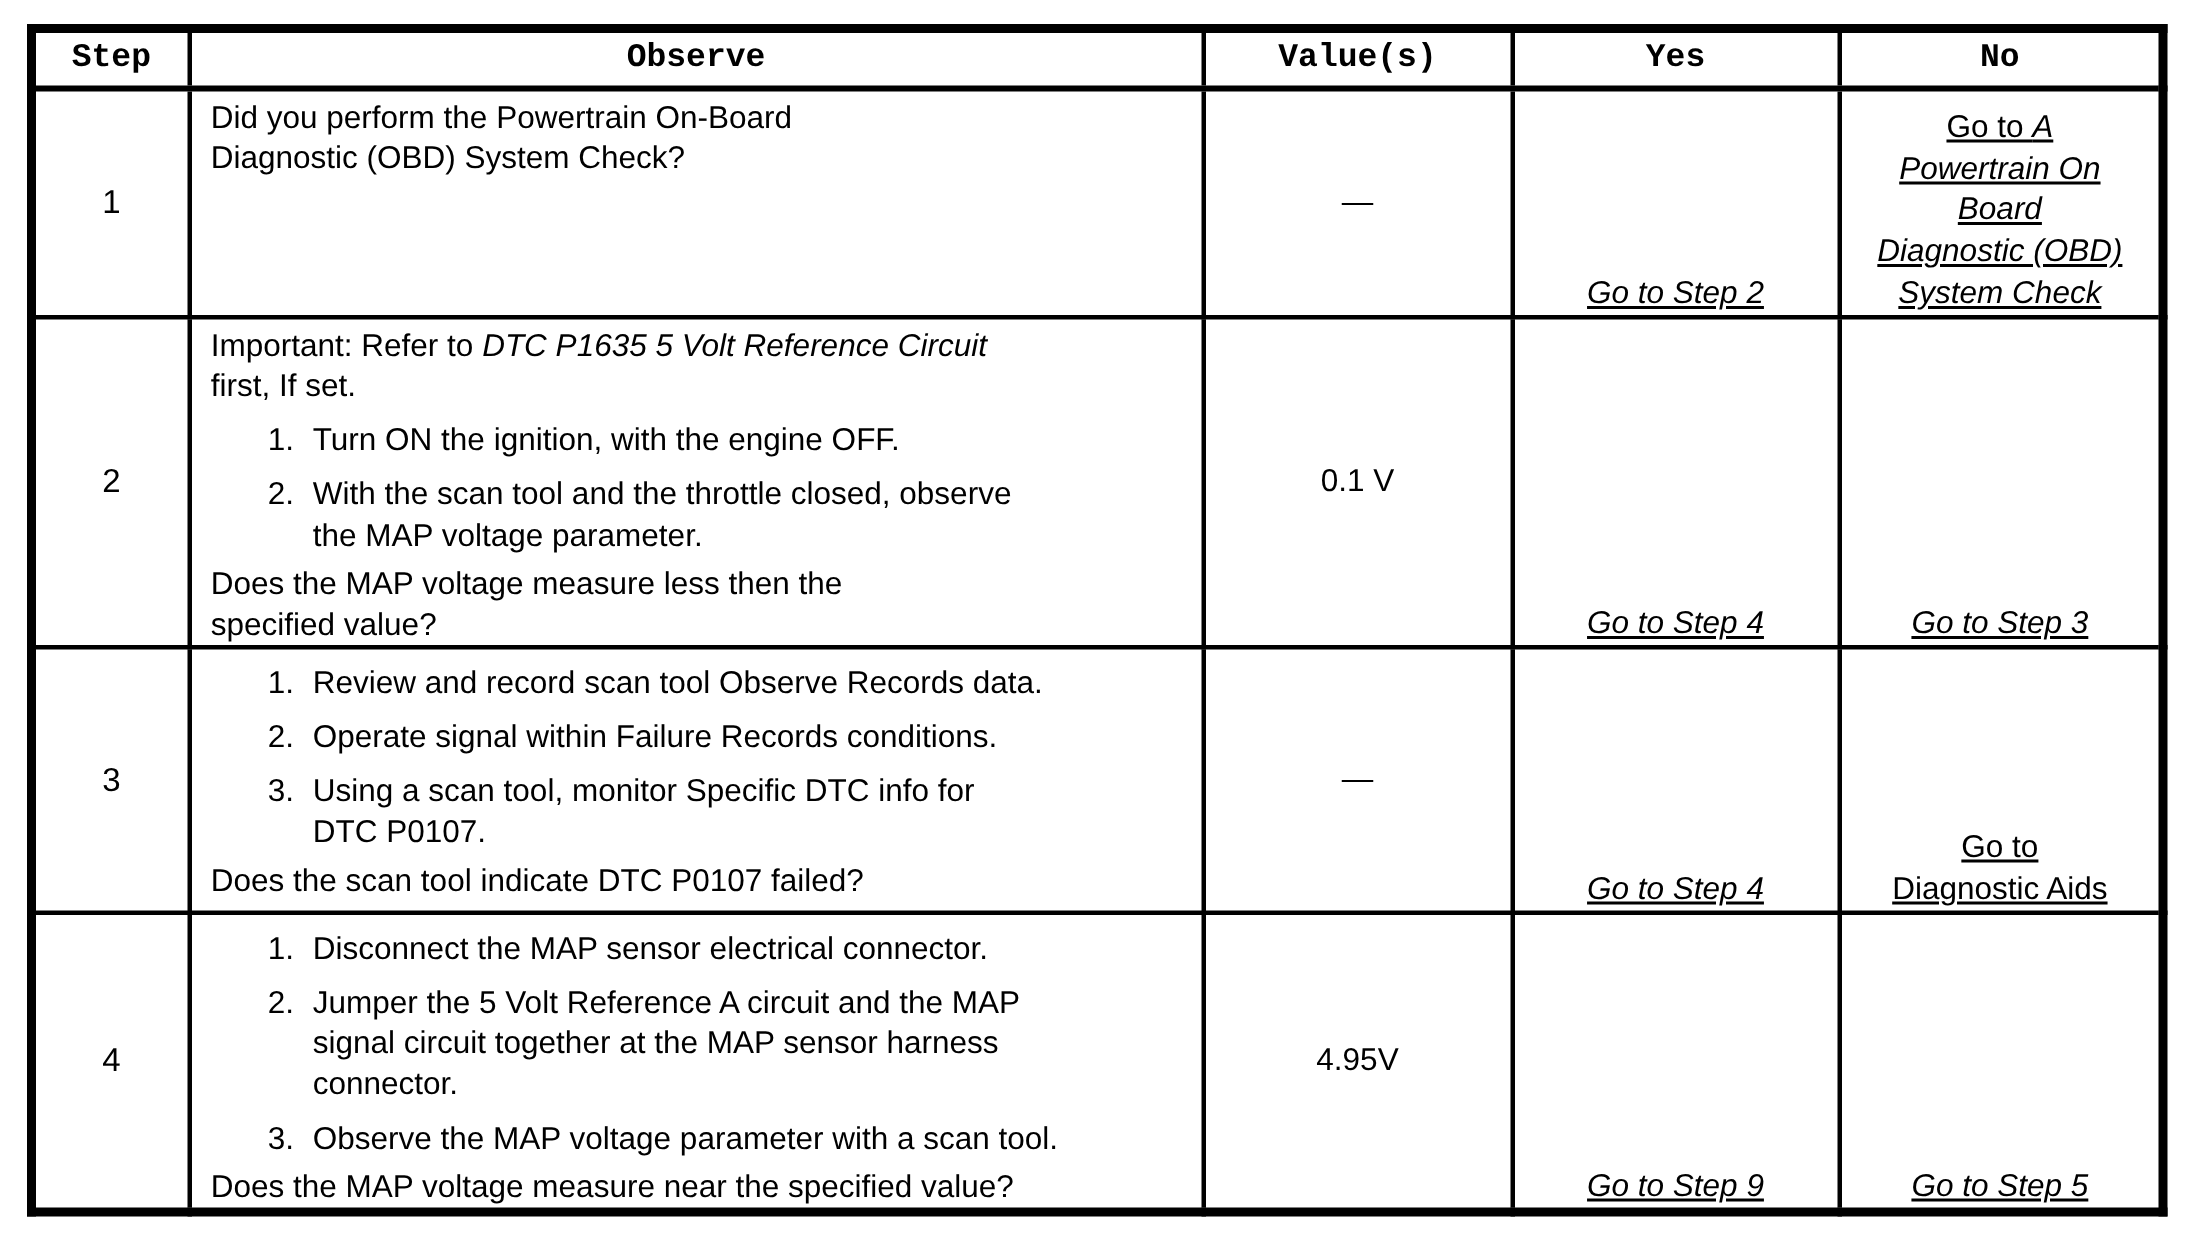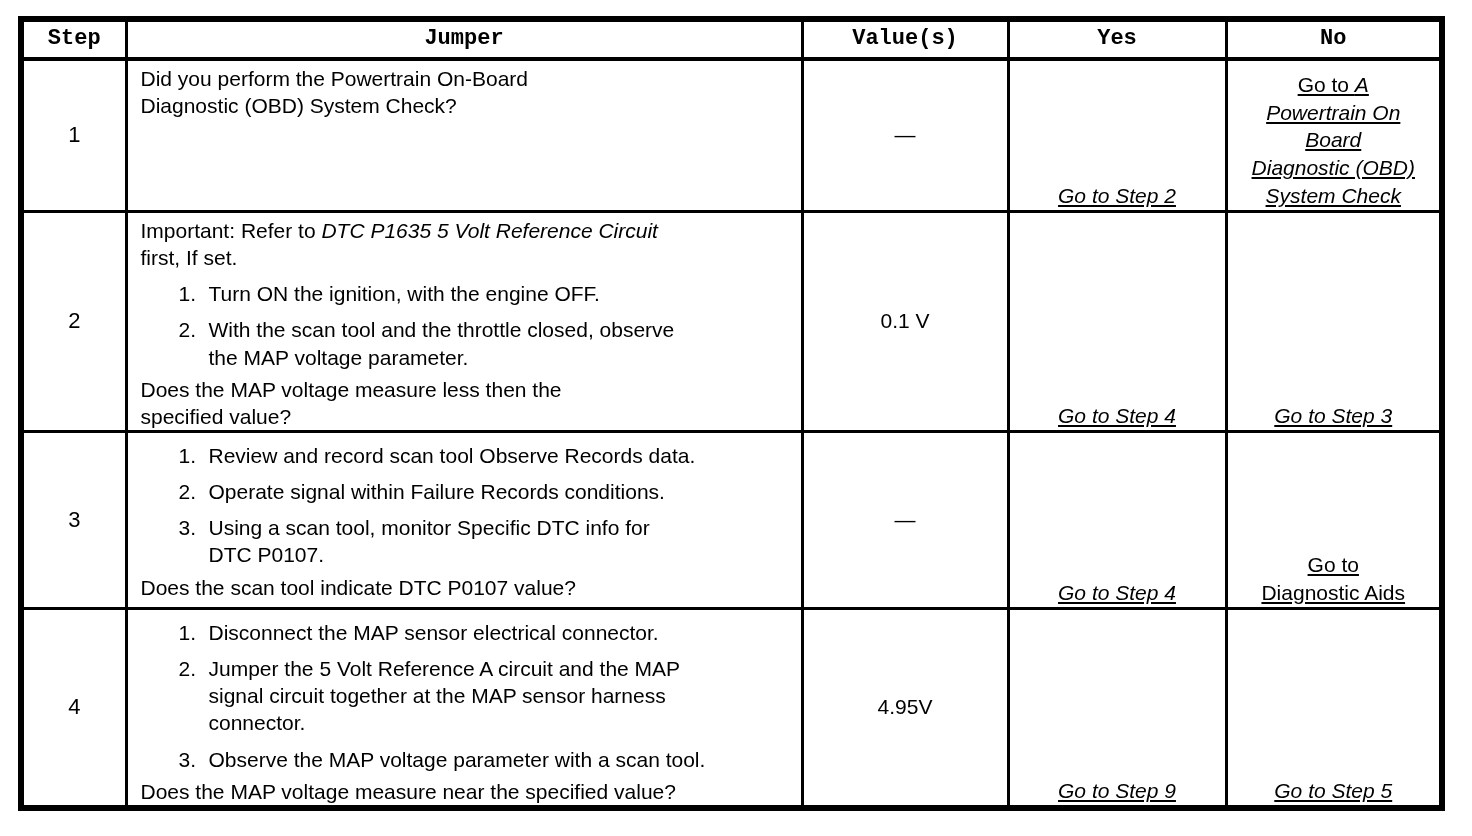--- a/index.html
+++ b/index.html
@@ -113,21 +113,21 @@
     <colgroup>
       <col style="width:105px">
       <col style="width:676px">
       <col style="width:206px">
       <col style="width:218px">
       <col style="width:216px">
     </colgroup>
     <thead>
       <tr>
         <th>Step</th>
-        <th>Jumper</th>
+        <th>Observe</th>
         <th>Value(s)</th>
         <th>Yes</th>
         <th>No</th>
       </tr>
     </thead>
     <tbody>
         <tr>
           <td class="step-cell">1</td>
           <td class="action-cell">
             <div class="action-wrap">
@@ -180,21 +180,21 @@
                 <div class="li">
                   <span class="num">2.</span>
                   <span class="li-text">Operate signal within Failure Records conditions.</span>
                 </div>
                 <div class="li">
                   <span class="num">3.</span>
                   <span class="li-text">Using a scan tool, monitor Specific DTC info for
 DTC P0107.</span>
                 </div>
               </div>
-              <div class="question">Does the scan tool indicate DTC P0107 value?</div>
+              <div class="question">Does the scan tool indicate DTC P0107 failed?</div>
             </div>
           </td>
           <td class="value-cell">—</td>
           <td class="route-cell"><span class="i">Go to Step 4</span></td>
           <td class="route-cell"><span>Go to
 Diagnostic Aids</span></td>
         </tr>
         <tr>
           <td class="step-cell">4</td>
           <td class="action-cell">

